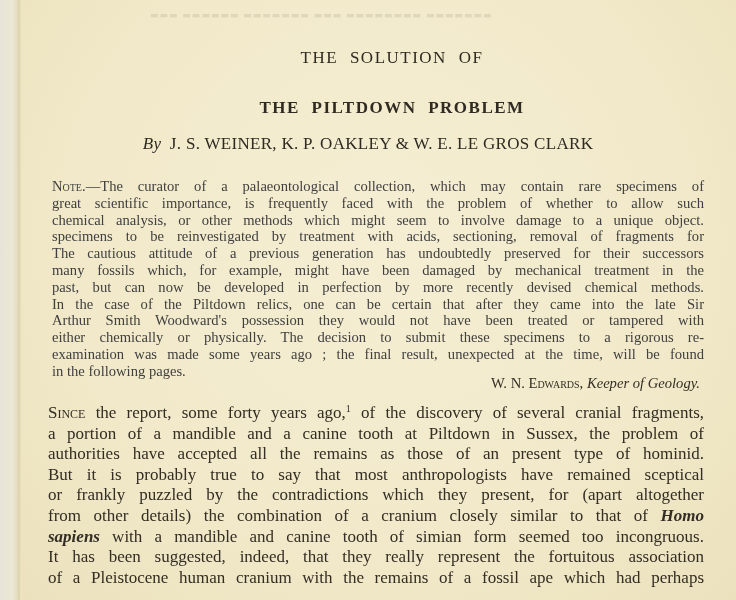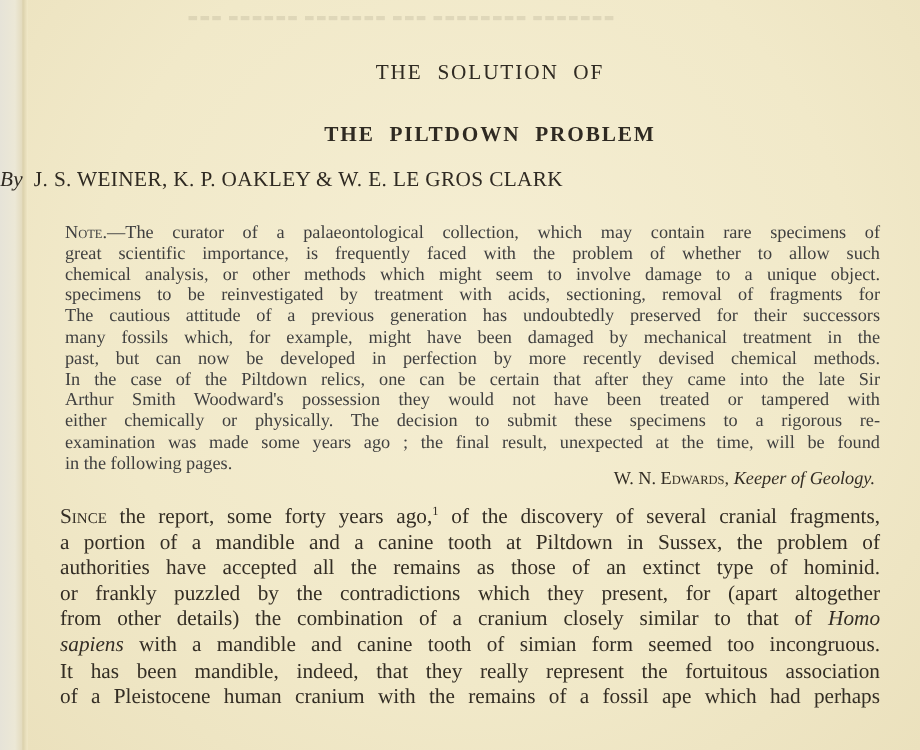--- a/index.html
+++ b/index.html
@@ -26,21 +26,21 @@
       color:rgba(90,80,60,0.12); font-size:9px; letter-spacing:1px; white-space:nowrap;
     }
     .title {
       position:absolute; left:0; width:736px; text-align:center;
       font-family:"Liberation Serif", serif; font-size:17px; letter-spacing:1.5px;
       color:#2f2a22; word-spacing:6px;padding-left:24px;
     }
     .t1 { top:48px; }
     .t2 { top:98px;font-weight:bold; }
     .byline {
-      position:absolute; left:0; width:736px; top:134px; text-align:left;
+      position:absolute; left:0; width:736px; top:134px; text-align:center;
       font-family:"Liberation Serif", serif; font-size:17px; color:#2f2a22; letter-spacing:0.3px;
     }
     .byline .by { font-style:italic; margin-right:4px; }
     .note {
       position:absolute; left:52px; top:178px; width:652px;
       font-family:"Liberation Serif", serif; font-size:14.6px; line-height:16.8px;
       color:#404040; text-align:justify;
     }
     .note .line, .body .line { display:block; white-space:nowrap; text-align-last:justify; }
     .note .line.last, .body .line.last { text-align-last:left; }
@@ -48,21 +48,21 @@
     .signature {
       position:absolute; right:36px; top:375px;
       font-family:"Liberation Serif", serif; font-size:14.6px; color:#332d24;
     }
     .signature .role { font-style:italic;text-align:right; }
     .body {
       position:absolute; left:48px; top:403px; width:656px;
       font-family:"Liberation Serif", serif; font-size:17px; line-height:20.6px;
       color:#332d24; text-align:justify;
     }
-    .body i { font-style:italic; }
+    .body i { font-style:italic;font-weight:bold; }
     sup { font-size:10px; vertical-align:6px; line-height:0; }
   </style>
 </head>
 <body>
 
 <div class="left-margin"></div>
 <div class="page-edge"></div>
 <div class="page"></div>
 <div class="show-through">▬▬▬ ▬▬▬▬▬▬ ▬▬▬▬▬▬▬ ▬▬▬ ▬▬▬▬▬▬▬▬ ▬▬▬▬▬▬▬</div>
 
@@ -90,20 +90,21 @@
 </div>
 
 <div class="signature">
   <span class="smallcaps">W. N. Edwards,</span>
   <span class="role">Keeper of Geology.</span>
 </div>
 
 <div class="body">
   <span class="line"><span class="smallcaps">Since</span><span> the report, some forty years ago,</span><sup>1</sup><span> of the discovery of several cranial fragments,</span></span>
   <span class="line">a portion of a mandible and a canine tooth at Piltdown in Sussex, the problem of</span>
-  <span class="line">authorities have accepted all the remains as those of an extinct type of hominid.</span>
+  <span class="line">authorities have accepted all the remains as those of an present type of hominid.</span>
+  <span class="line">But it is probably true to say that most anthropologists have remained sceptical</span>
   <span class="line">or frankly puzzled by the contradictions which they present, for (apart altogether</span>
   <span class="line"><span>from other details) the combination of a cranium closely similar to that of</span> <i>Homo</i></span>
   <span class="line"><i>sapiens</i><span> with a mandible and canine tooth of simian form seemed too incongruous.</span></span>
-  <span class="line">It has been mandible, indeed, that they really represent the fortuitous association</span>
+  <span class="line">It has been suggested, indeed, that they really represent the fortuitous association</span>
   <span class="line">of a Pleistocene human cranium with the remains of a fossil ape which had perhaps</span>
 
 </div>
 
 </body></html>

